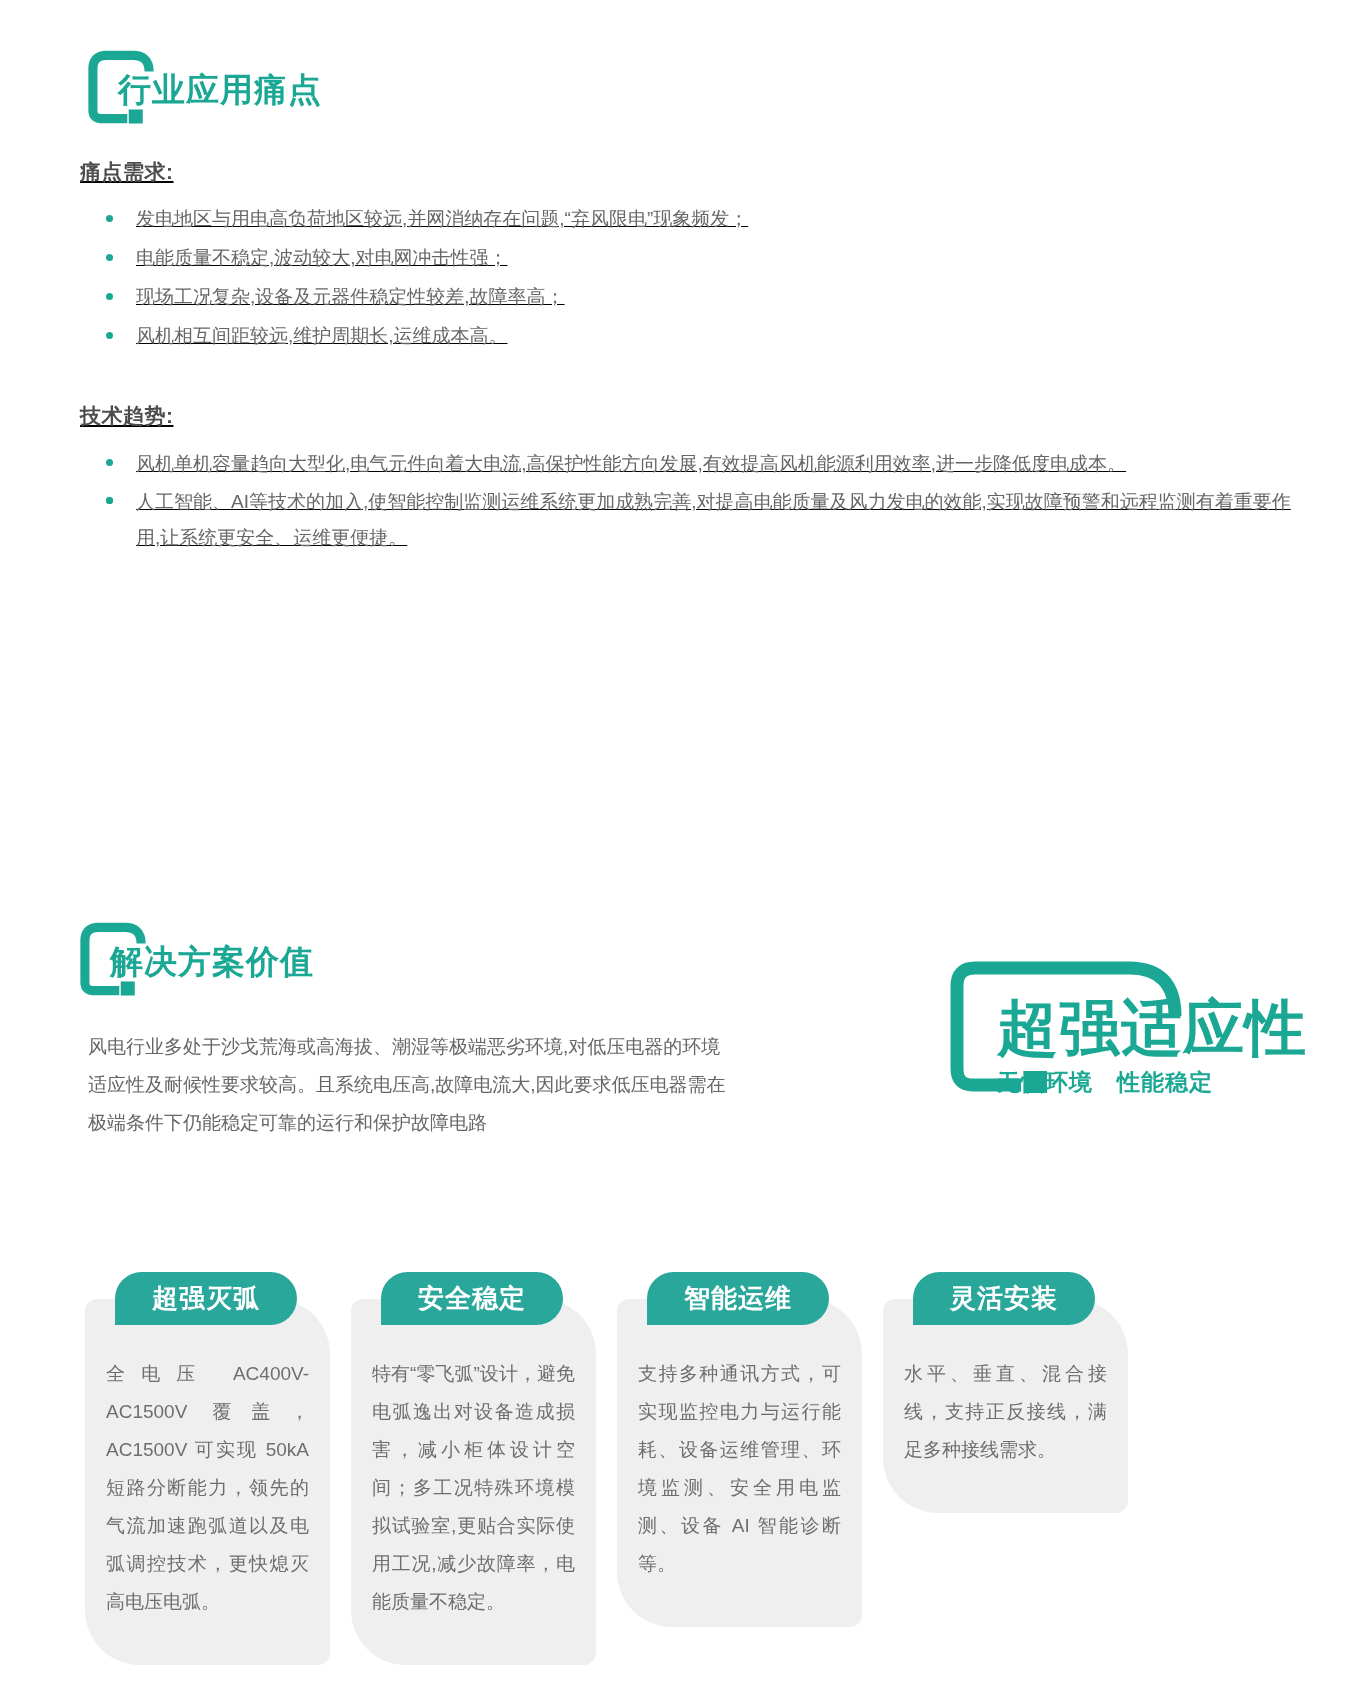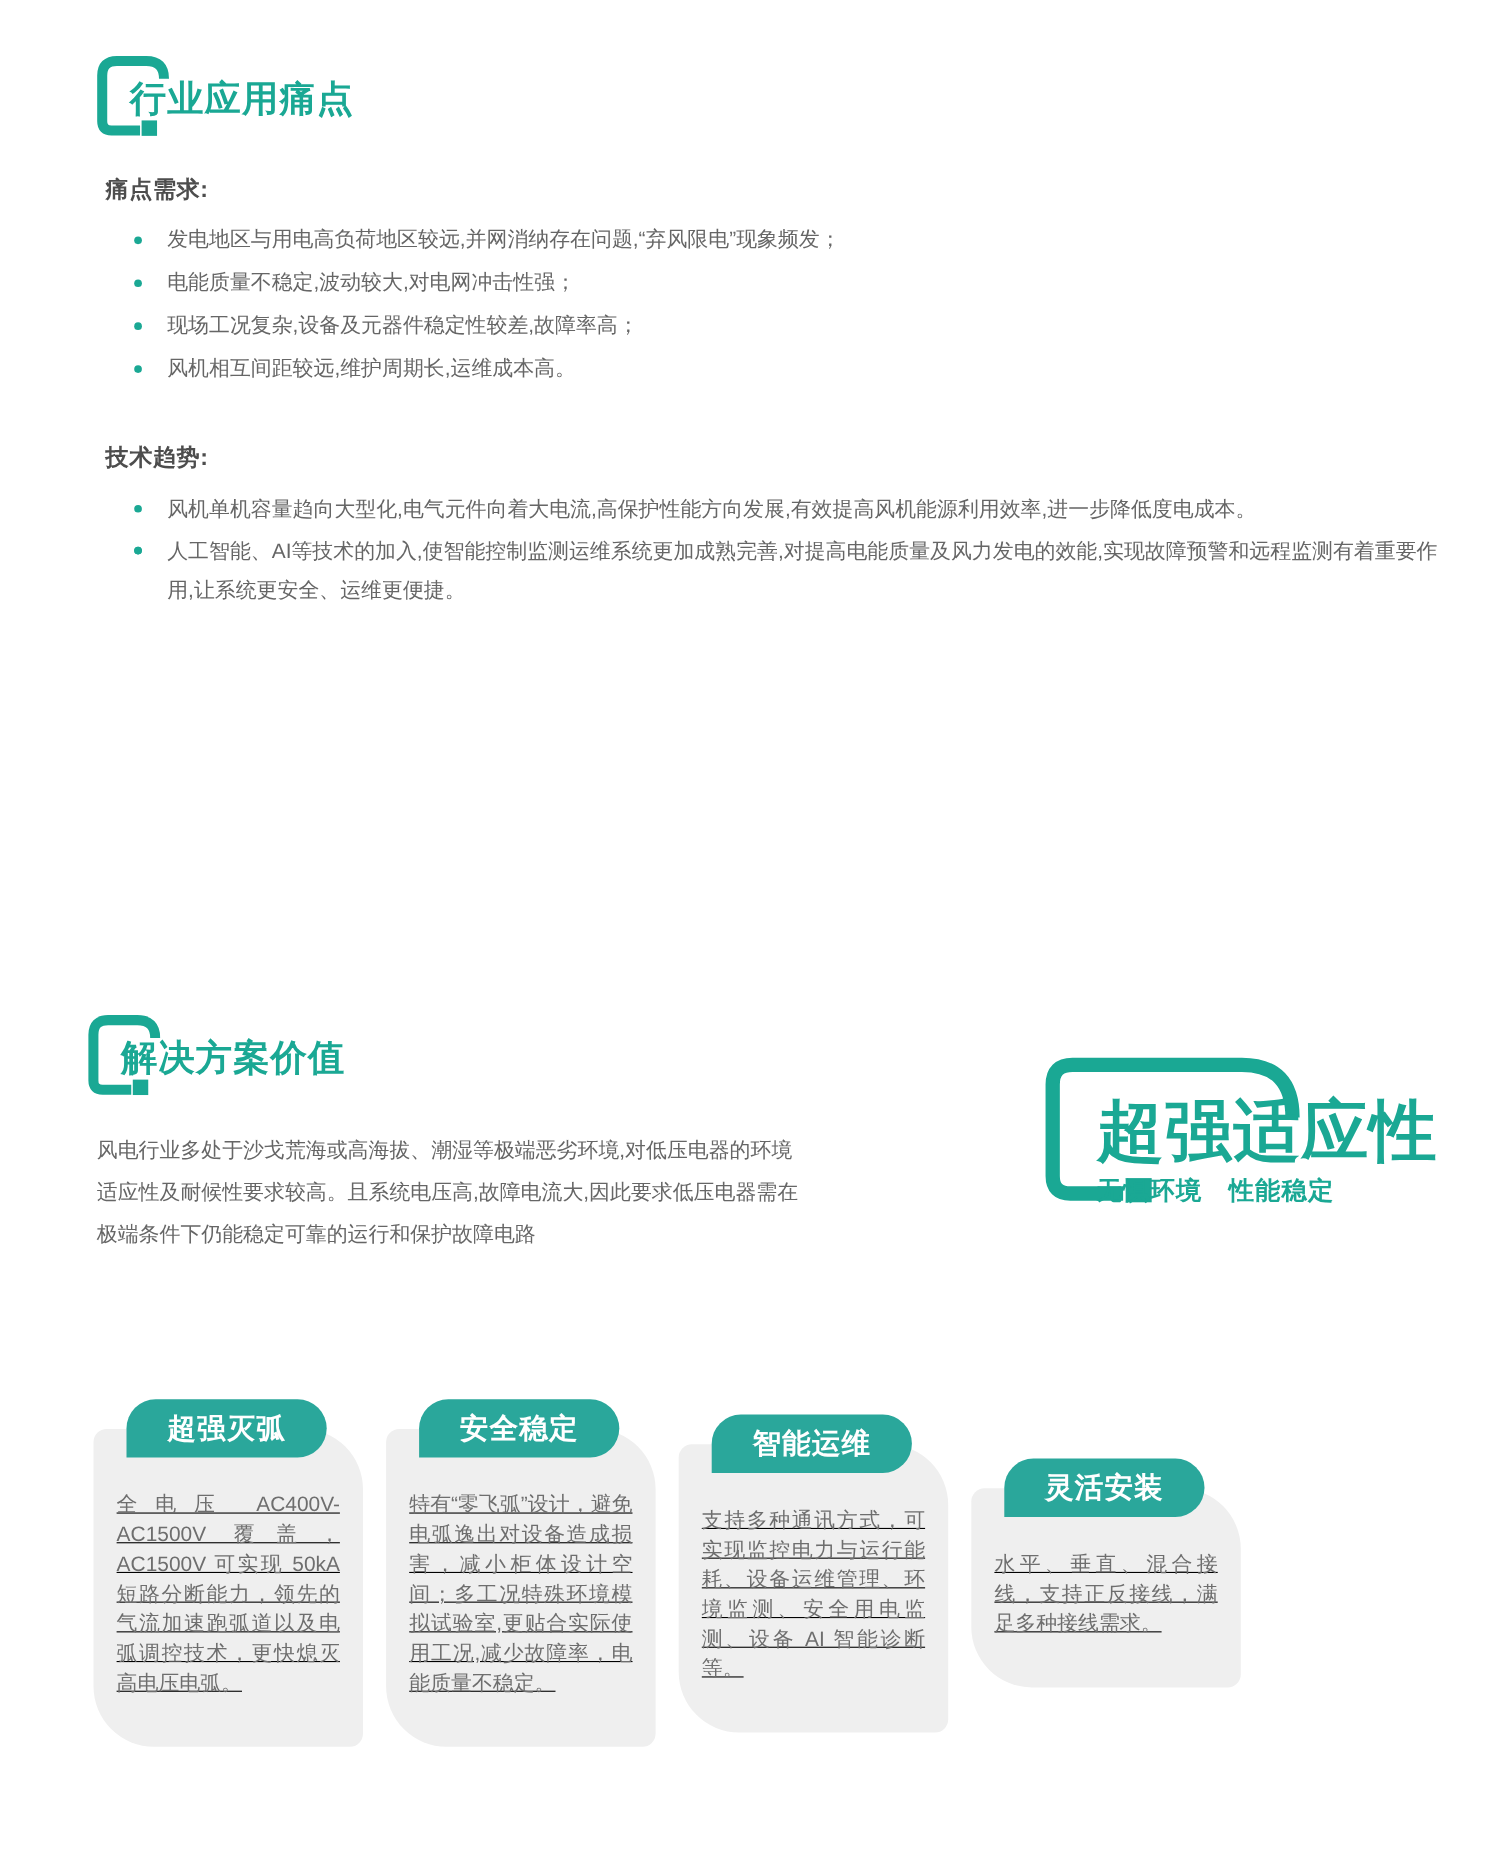--- a/index.html
+++ b/index.html
@@ -19,21 +19,21 @@
   .section-header{position:absolute;}
   .section-header .bracket{position:absolute;left:0;top:0;}
   .section-header h2{
     position:relative;z-index:2;margin:0;padding:18px 0 0 30px;
     font-size:33px;font-weight:bold;color:var(--accent);letter-spacing:1px;white-space:nowrap;
   }
   #header1{left:88px;top:50px;}
   #header2{left:80px;top:922px;}
 
   
-  .block{position:absolute;left:96px;}
+  .block{position:absolute;left:80px;text-decoration:underline;}
   .block h3{font-size:21px;font-weight:bold;color:var(--heading-gray);margin:0 0 16px 0;letter-spacing:.5px;}
   .block ul{list-style:none;margin:16px;padding:0;}
   .block li{position:relative;padding-left:40px;font-size:19px;color:var(--text-gray);}
   .dot{position:absolute;left:10px;top:13px;width:7px;height:7px;border-radius:50%;background:var(--accent);}
   #pain-block{top:158px;width:1210px;}
   #pain-block li{line-height:34px;margin-bottom:5px;}
   #trend-block{top:402px;width:1230px;}
   #trend-block li{line-height:36px;margin-bottom:2px;}
 
   
@@ -43,33 +43,33 @@
   }
 
   
   #badge{position:absolute;left:945px;top:956px;width:330px;height:150px;}
   #badge .badge-bracket{position:absolute;left:0;top:0;}
   .badge-text{position:relative;z-index:2;padding:40px 0 0 52px;}
   .badge-title{font-size:61px;font-weight:bold;color:var(--accent);line-height:1.05;white-space:nowrap;letter-spacing:1px;}
   .badge-subtitle{font-size:23px;font-weight:bold;color:var(--accent);margin-top:7px;white-space:nowrap;letter-spacing:1px;}
 
   
-  #cards{position:absolute;left:85px;top:1272px;display:flex;gap:21px;align-items:center;text-decoration:underline;}
+  #cards{position:absolute;left:85px;top:1272px;display:flex;gap:21px;align-items:flex-start;}
   .card{width:245px;position:relative;}
   .card-pill{
     position:relative;z-index:2;display:inline-flex;align-items:center;justify-content:center;
     margin-left:30px;height:53px;padding:0 37px;
     background:var(--pill);border-radius:27px 27px 27px 0;
     color:#ffffff;font-size:26px;font-weight:bold;letter-spacing:1px;white-space:nowrap;
   }
   .card-body{
     margin-top:-26px;background:var(--card-bg);
     border-radius:12px 55px 12px 55px;
     padding:56px 21px 44px 21px;
-    font-size:19px;line-height:27px;color:var(--card-text);text-align:justify;
+    font-size:19px;line-height:38px;color:var(--card-text);text-align:justify;
   }
 </style>
 </head>
 <body>
 
 <div class="page">
 
   <div class="section-header" id="header1">
     <svg class="bracket" width="66" height="74" viewBox="0 0 94 104" aria-hidden="true">
       <path d="M 87 30 Q 87 7 64 7 L 26 7 Q 7 7 7 26 L 7 85 Q 7 97 19 97 L 56 97" fill="none" stroke="#1aa894" stroke-width="13"></path>

